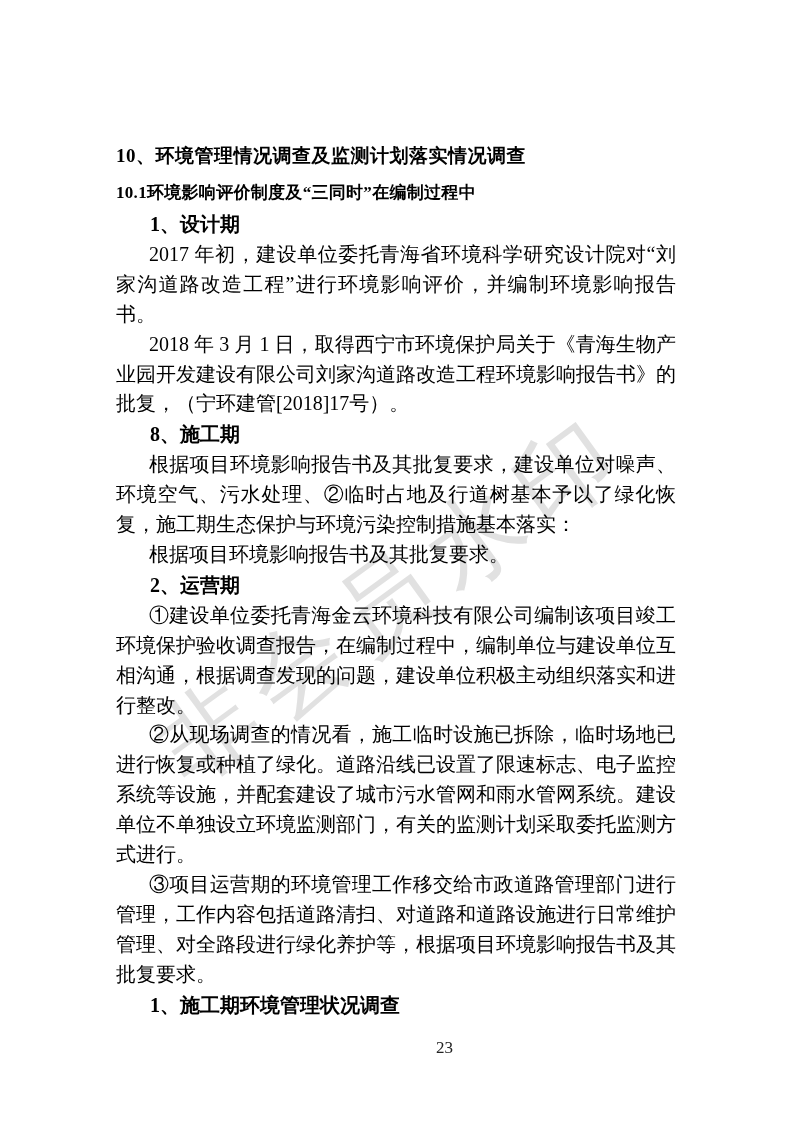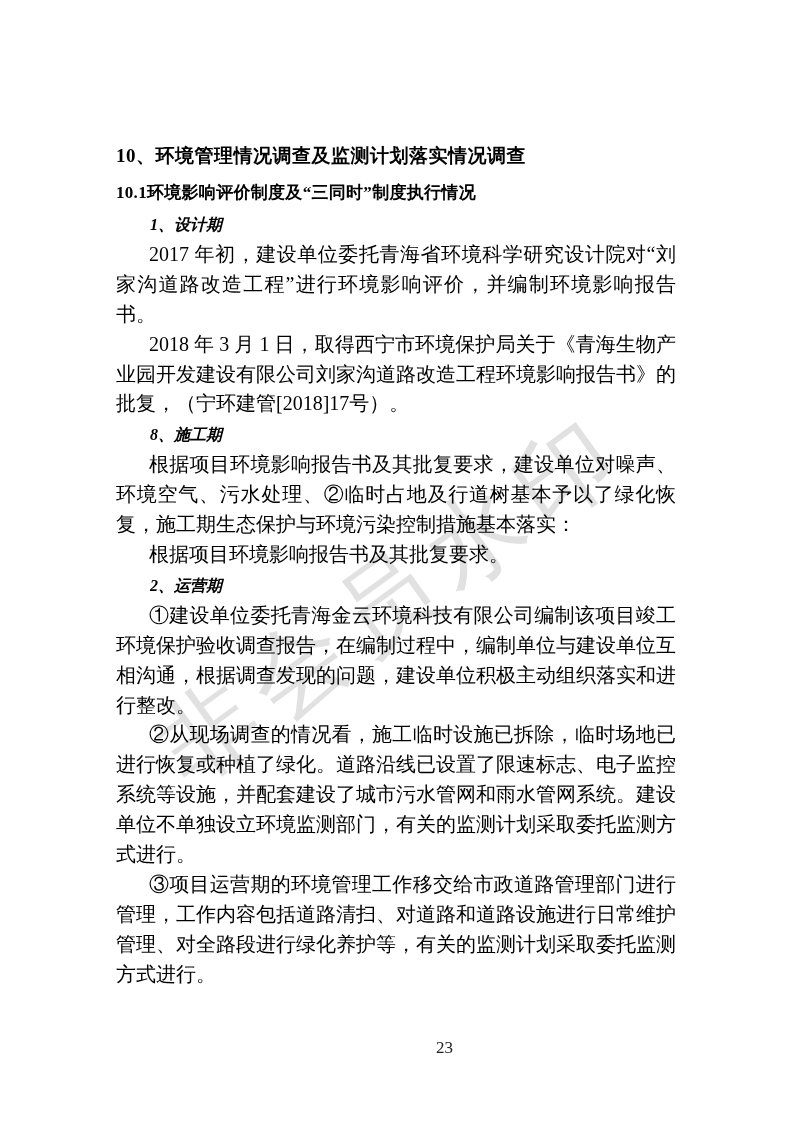--- a/index.html
+++ b/index.html
@@ -47,26 +47,25 @@
     letter-spacing: 0.5px;
   }
   .section-heading {
     font-size: 17px;
     font-weight: bold;
     line-height: 31px;
     margin: 4px 0 2px 0;
     letter-spacing: 0.3px;
   }
   .subheading {
-    font-size: 16px;
+    font-size: 20px;
     font-weight: bold;
     line-height: 29.9px;
     margin: 1px 0 0 0;
     text-indent: 34px;
-    font-style: italic;
   }
   .para {
     font-size: 20px;
     line-height: 29.9px;
     margin: 0;
     text-align: justify;
     text-justify: inter-ideograph;
     text-indent: 33px;
   }
   .page-number {
@@ -83,28 +82,29 @@
 </style>
 </head>
 <body>
 
 <div class="page">
   <div class="watermark">非会员水印</div>
 
   <div class="content">
     <h1 class="doc-title">10、环境管理情况调查及监测计划落实情况调查</h1>
     <div id="sections">
-        <h2 class="section-heading">10.1环境影响评价制度及“三同时”制度执行情况</h2>
+        <h2 class="section-heading">10.1环境影响评价制度及“三同时”在编制过程中</h2>
         <p class="subheading">1、设计期</p>
         <p class="para">2017 年初，建设单位委托青海省环境科学研究设计院对“刘家沟道路改造工程”进行环境影响评价，并编制环境影响报告书。</p>
         <p class="para">2018 年 3 月 1 日，取得西宁市环境保护局关于《青海生物产业园开发建设有限公司刘家沟道路改造工程环境影响报告书》的批复，（宁环建管[2018]17号）。</p>
         <p class="subheading">8、施工期</p>
         <p class="para">根据项目环境影响报告书及其批复要求，建设单位对噪声、环境空气、污水处理、②临时占地及行道树基本予以了绿化恢复，施工期生态保护与环境污染控制措施基本落实：</p>
         <p class="para">根据项目环境影响报告书及其批复要求。</p>
         <p class="subheading">2、运营期</p>
         <p class="para">①建设单位委托青海金云环境科技有限公司编制该项目竣工环境保护验收调查报告，在编制过程中，编制单位与建设单位互相沟通，根据调查发现的问题，建设单位积极主动组织落实和进行整改。</p>
         <p class="para">②从现场调查的情况看，施工临时设施已拆除，临时场地已进行恢复或种植了绿化。道路沿线已设置了限速标志、电子监控系统等设施，并配套建设了城市污水管网和雨水管网系统。建设单位不单独设立环境监测部门，有关的监测计划采取委托监测方式进行。</p>
-        <p class="para">③项目运营期的环境管理工作移交给市政道路管理部门进行管理，工作内容包括道路清扫、对道路和道路设施进行日常维护管理、对全路段进行绿化养护等，有关的监测计划采取委托监测方式进行。</p>
+        <p class="para">③项目运营期的环境管理工作移交给市政道路管理部门进行管理，工作内容包括道路清扫、对道路和道路设施进行日常维护管理、对全路段进行绿化养护等，根据项目环境影响报告书及其批复要求。</p>
+        <p class="subheading">1、施工期环境管理状况调查</p>
       </div>
   </div>
 
   <div class="page-number">23</div>
 </div>
 
 </body></html>

